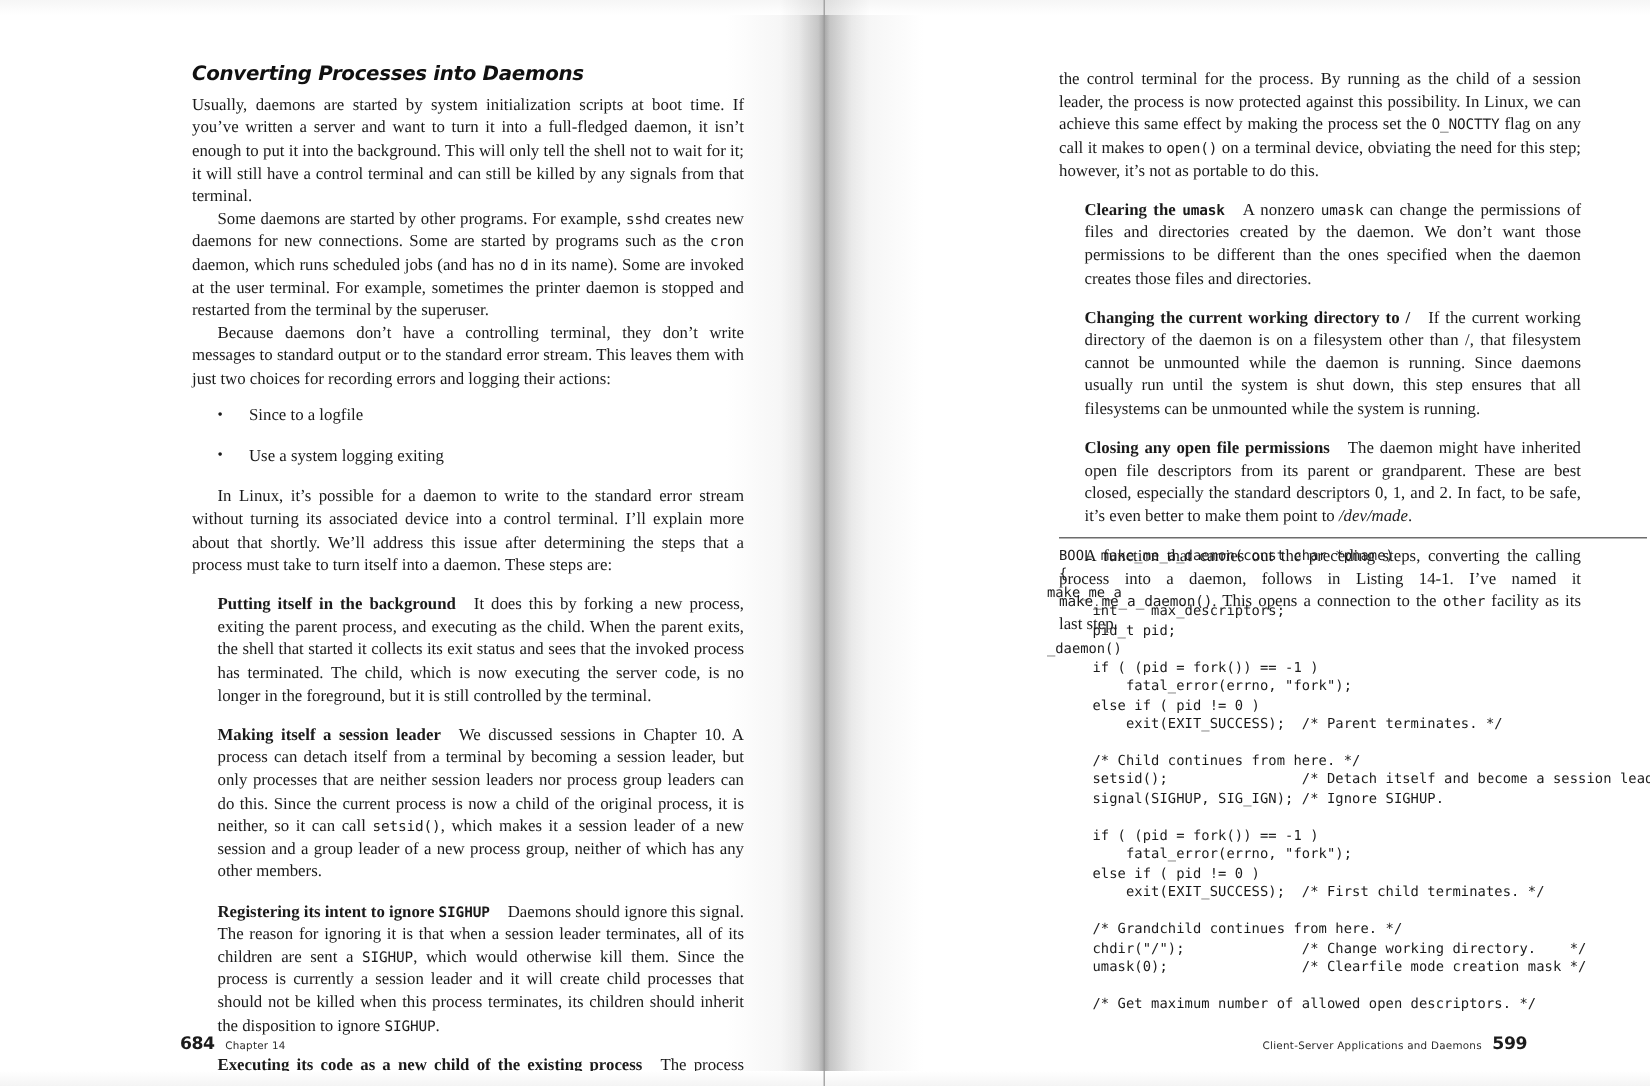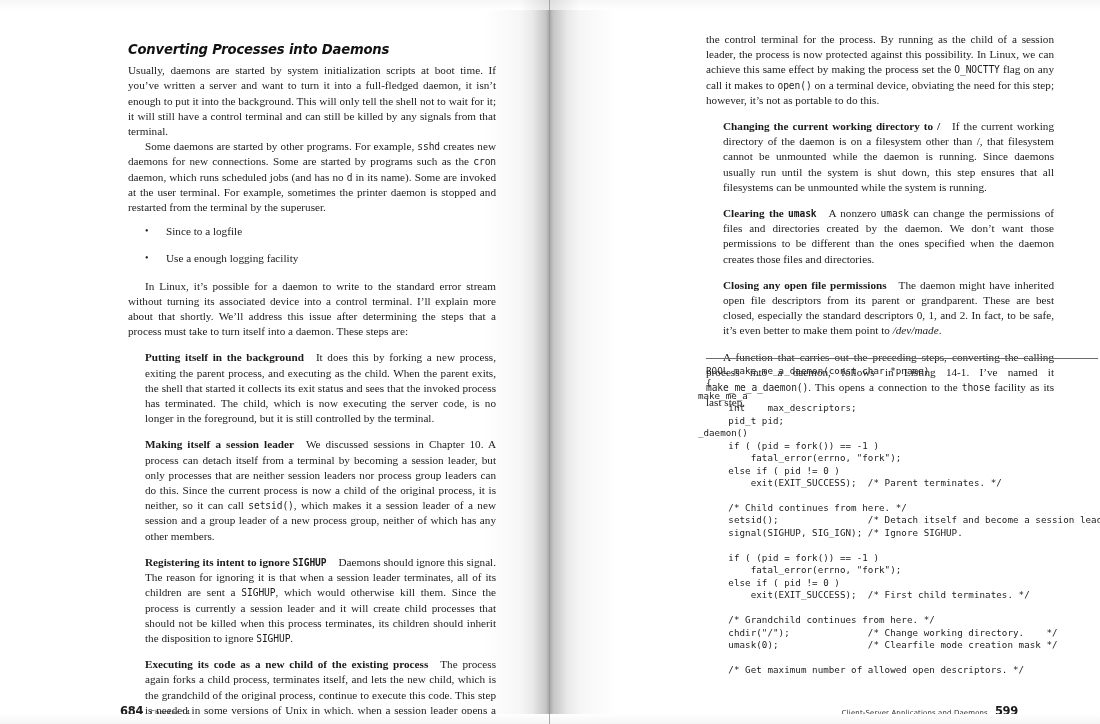--- a/index.html
+++ b/index.html
@@ -42,21 +42,21 @@
   .col {
     position: absolute;
     font-size: 11.2px;
     line-height: 15.2px;
     color: #1b1b1b;
     text-align: justify;
     -webkit-hyphens: none;
     hyphens: none;
   }
   .page-left .col  { left: 128px; top: 42px;  width: 368px; }
-  .page-right .col { left: 156px; top: 32px;  width: 348px; }
+  .page-right .col { left: 156px; top: 46px;  width: 348px; }
 
   h2.section-title {
     font-family: "DejaVu Sans", sans-serif;
     font-size: 13.2px;
     font-weight: bold;
     font-style: italic;
     letter-spacing: -0.2px;
     margin: 0 0 6px 0;
     color: #111;
   }
@@ -133,21 +133,21 @@
     font-size: 9.2px;
     line-height: 12.45px;
     color: #1b1b1b;
     white-space: pre;
     letter-spacing: 0.05px;
   }
 
   
   .footer {
     position: absolute;
-    bottom: 6px;
+    bottom: 22px;
     font-family: "DejaVu Sans", sans-serif;
     display: flex;
     align-items: baseline;
     gap: 7px;
     color: #1b1b1b;
   }
   .footer-left  { left: 120px; }
   .footer-right { right: 82px; text-align: right; }
   .folio {
     font-size: 11.5px;
@@ -187,24 +187,25 @@
   <div class="page page-left">
     <div class="edge-top"></div>
 
     <div class="col">
       <h2 class="section-title">Converting Processes into Daemons</h2>
 
       <p>Usually, daemons are started by system initialization scripts at boot time. If you’ve written a server and want to turn it into a full-fledged daemon, it isn’t enough to put it into the background. This will only tell the shell not to wait for it; it will still have a control terminal and can still be killed by any signals from that terminal.</p>
 
       <p class="ind">Some daemons are started by other programs. For example, <span class="mono">sshd</span> creates new daemons for new connections. Some are started by programs such as the <span class="mono">cron</span> daemon, which runs scheduled jobs (and has no <span class="mono">d</span> in its name). Some are invoked at the user terminal. For example, sometimes the printer daemon is stopped and restarted from the terminal by the superuser.</p>
 
+      <p class="ind">Because daemons don’t have a controlling terminal, they don’t write messages to standard output or to the standard error stream. This leaves them with just two choices for recording errors and logging their actions:</p>
 
       <ul class="bulletlist">
         <li><span class="bul">•</span><span>Since to a logfile</span></li>
-        <li><span class="bul">•</span><span>Use a enough logging facility</span></li>
+        <li><span class="bul">•</span><span>Use a system logging exiting</span></li>
       </ul>
 
       <p class="ind">In Linux, it’s possible for a daemon to write to the standard error stream without turning its associated device into a control terminal. I’ll explain more about that shortly. We’ll address this issue after determining the steps that a process must take to turn itself into a daemon. These steps are:</p>
 
       <div class="term-block">
         <span class="term">Putting itself in the background</span><span class="gap"></span>It does this by forking a new process, exiting the parent process, and executing as the child. When the parent exits, the shell that started it collects its exit status and sees that the invoked process has terminated. The child, which is now executing the server code, is no longer in the foreground, but it is still controlled by the terminal.
       </div>
 
       <div class="term-block">
         <span class="term">Making itself a session leader</span><span class="gap"></span>We discussed sessions in Chapter 10. A process can detach itself from a terminal by becoming a session leader, but only processes that are neither session leaders nor process group leaders can do this. Since the current process is now a child of the original process, it is neither, so it can call <span class="mono">setsid()</span>, which makes it a session leader of a new session and a group leader of a new process group, neither of which has any other members.
@@ -228,32 +229,32 @@
     <div class="edge-bottom"></div>
   </div>
 
   <div class="page page-right">
     <div class="edge-top"></div>
 
     <div class="col">
       <p>the control terminal for the process. By running as the child of a session leader, the process is now protected against this possibility. In Linux, we can achieve this same effect by making the process set the <span class="mono">O_NOCTTY</span> flag on any call it makes to <span class="mono">open()</span> on a terminal device, obviating the need for this step; however, it’s not as portable to do this.</p>
 
       <div class="term-block">
+        <span class="term">Clearing the <span class="mono">umask</span></span><span class="gap"></span>A nonzero <span class="mono">umask</span> can change the permissions of files and directories created by the daemon. We don’t want those permissions to be different than the ones specified when the daemon creates those files and directories.
+      </div>
+
+      <div class="term-block">
         <span class="term">Changing the current working directory to /</span><span class="gap"></span>If the current working directory of the daemon is on a filesystem other than /, that filesystem cannot be unmounted while the daemon is running. Since daemons usually run until the system is shut down, this step ensures that all filesystems can be unmounted while the system is running.
       </div>
 
       <div class="term-block">
-        <span class="term">Clearing the <span class="mono">umask</span></span><span class="gap"></span>A nonzero <span class="mono">umask</span> can change the permissions of files and directories created by the daemon. We don’t want those permissions to be different than the ones specified when the daemon creates those files and directories.
-      </div>
-
-      <div class="term-block">
         <span class="term">Closing any open file permissions</span><span class="gap"></span>The daemon might have inherited open file descriptors from its parent or grandparent. These are best closed, especially the standard descriptors 0, 1, and 2. In fact, to be safe, it’s even better to make them point to <span class="ital">/dev/made</span>.
       </div>
 
-      <p class="ind" style="margin-top:11px">A function that carries out the preceding steps, converting the calling process into a daemon, follows in Listing 14-1. I’ve named it <span class="mono">make_me_a_daemon()</span>. This opens a connection to the <span class="mono">those</span> facility as its last step.</p>
+      <p class="ind" style="margin-top:11px">A function that carries out the preceding steps, converting the calling process into a daemon, follows in Listing 14-1. I’ve named it <span class="mono">make_me_a_daemon()</span>. This opens a connection to the <span class="mono">other</span> facility as its last step.</p>
     </div>
 
     <div class="listing-wrap">
       <div class="listing-rule"></div>
       <div class="listing-body">
         <div class="listing-label">
           <span>make_me_a</span>
           <span>_daemon()</span>
         </div>
         <pre class="code">BOOL make_me_a_daemon(const char *pname)

